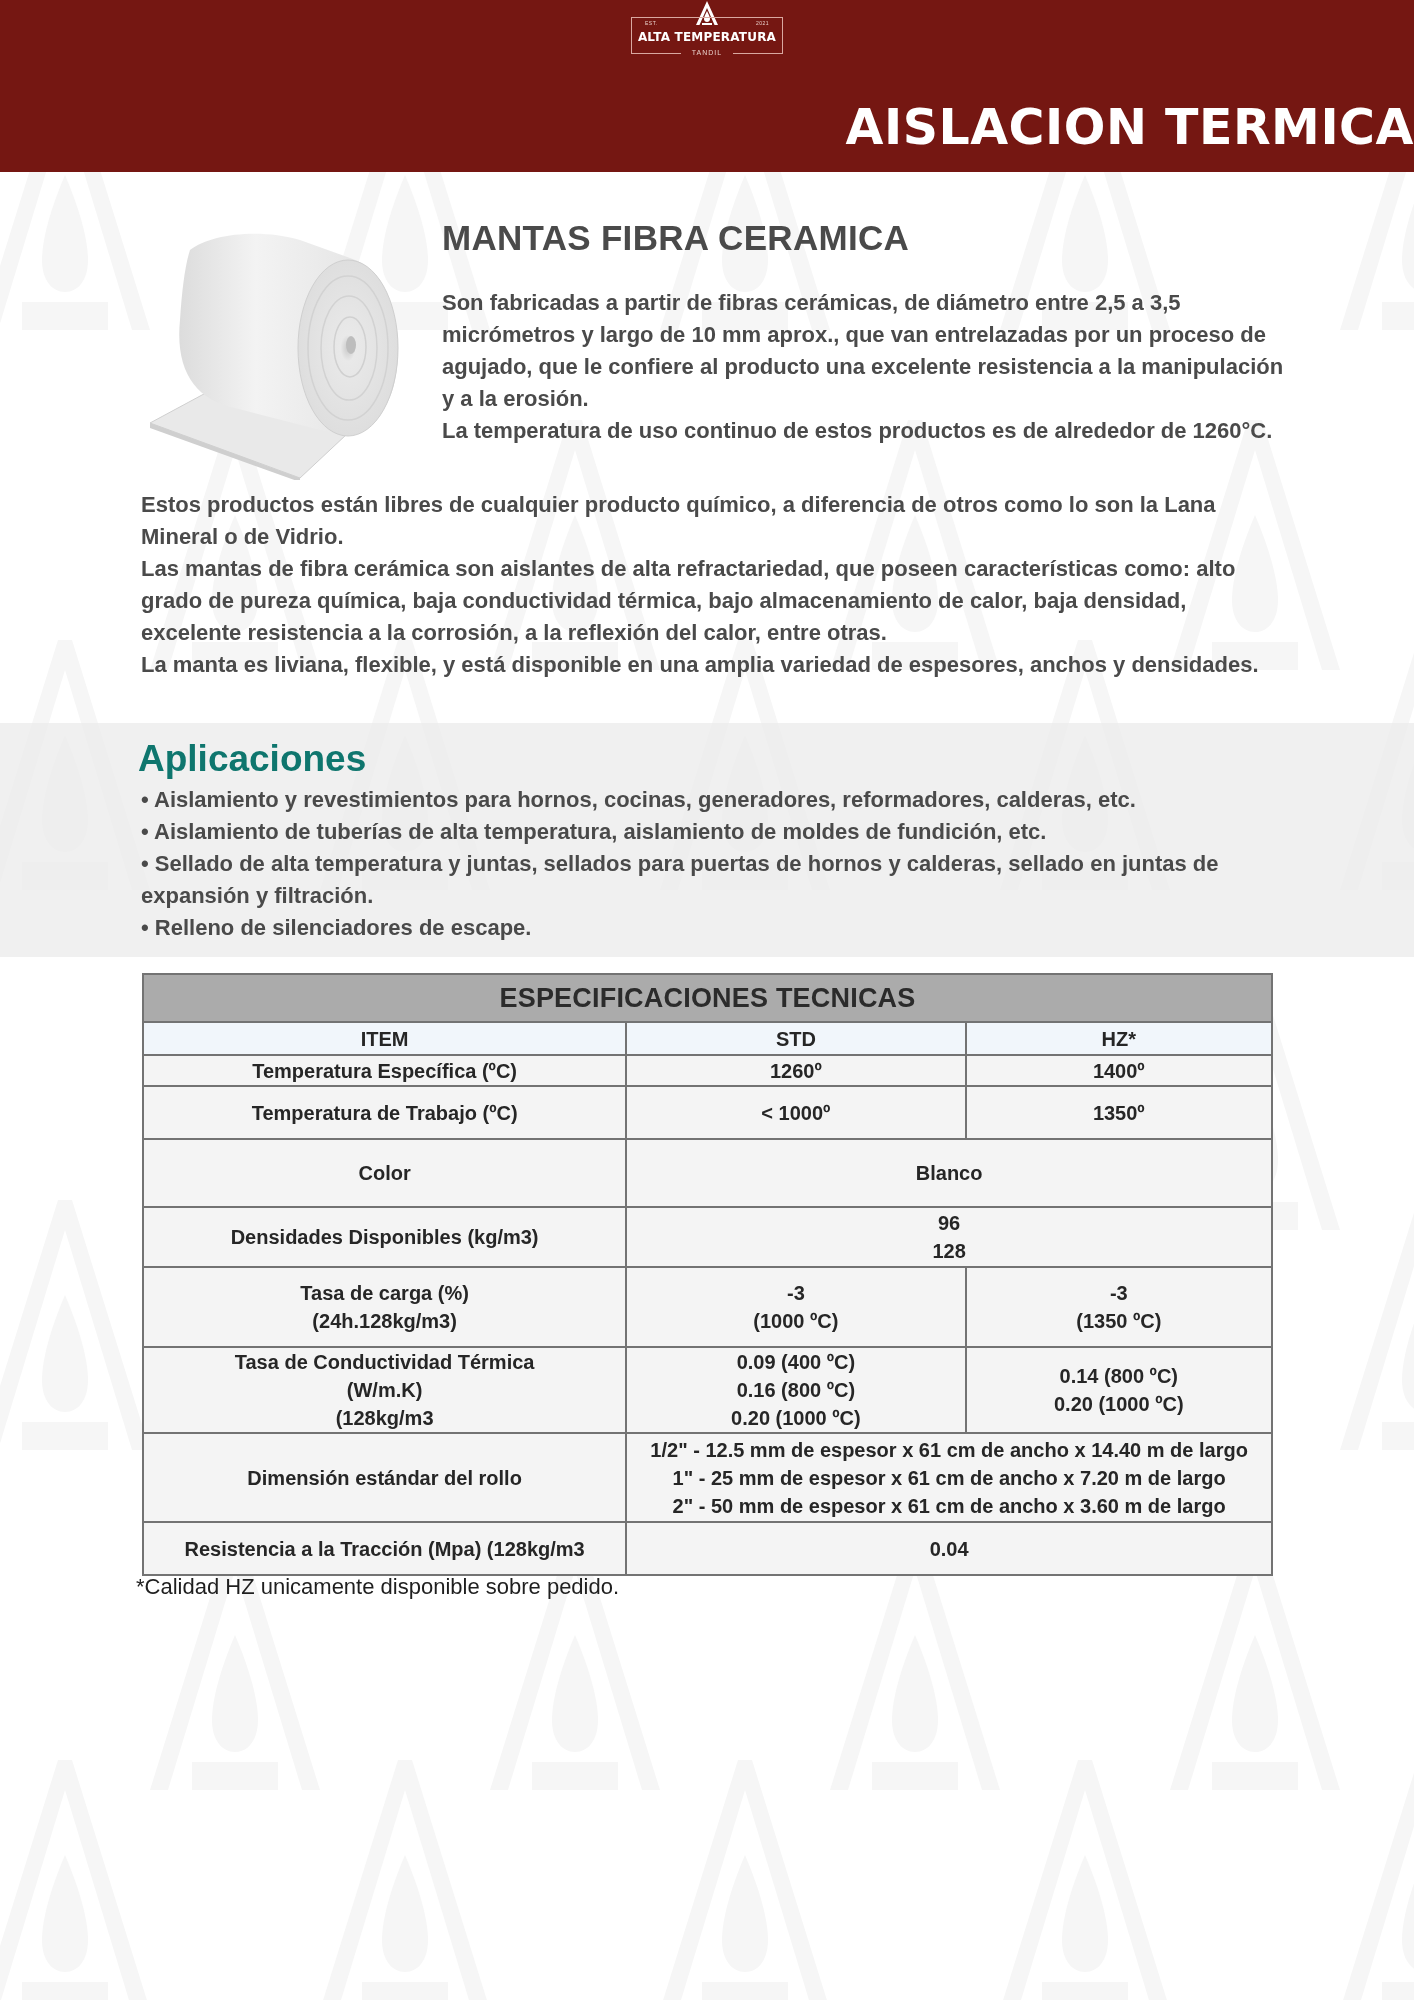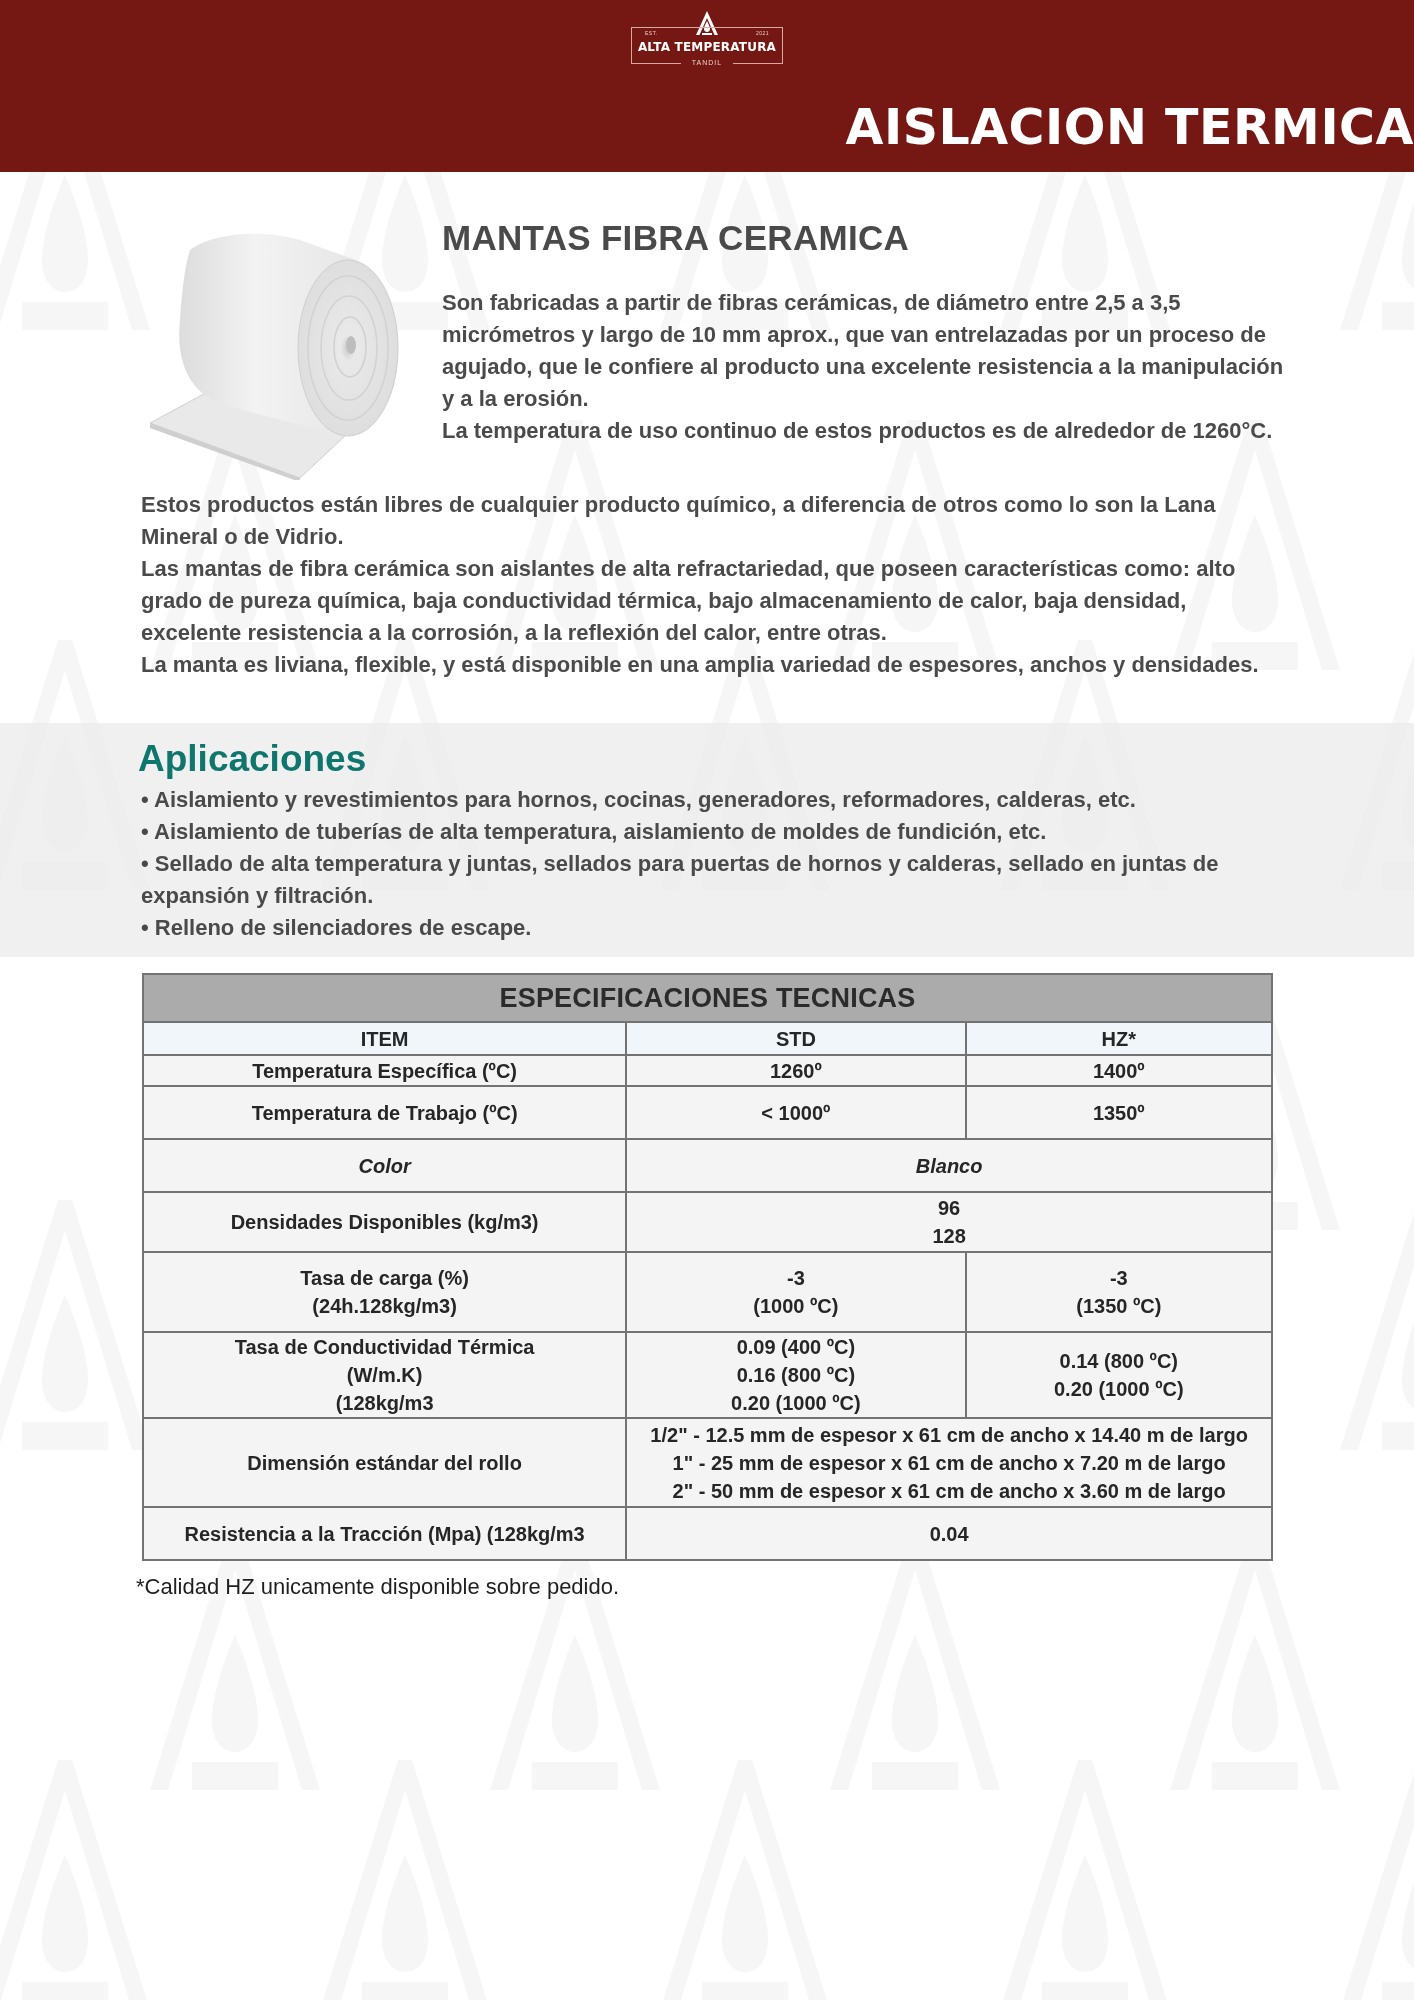--- a/index.html
+++ b/index.html
@@ -7,21 +7,21 @@
   body { position: relative; font-family: "Liberation Sans", "DejaVu Sans", sans-serif; color: #4a4a4a; }
 
   
   .watermark { position: absolute; inset: 0; z-index: 0; pointer-events: none; }
   .watermark svg { position: absolute; }
 
   .header {
     position: absolute; left: 0; top: 0; width: 1414px; height: 172px;
     background: #751712; z-index: 2;
   }
-  .logo { position: absolute; left: 631px; top: 10px; width: 152px; height: 60px; }
+  .logo { position: absolute; left: 631px; top: 0; width: 152px; height: 60px; }
   .logo-box {
     position: absolute; left: 0; top: 17px; width: 152px; height: 37px;
     border: 1.5px solid #d9a8a0;
   }
   .logo-est { position: absolute; top: 20px; left: 14px; font-size: 5px; color: #e8cfc9; letter-spacing: 0.5px; }
   .logo-year { position: absolute; top: 20px; right: 14px; font-size: 5px; color: #e8cfc9; letter-spacing: 0.5px; }
   .logo-name {
     position: absolute; top: 30px; left: 0; width: 152px; text-align: center;
     font-family: "DejaVu Sans", sans-serif; font-weight: bold; font-size: 12px; color: #ffffff; letter-spacing: 0.2px;
   }
@@ -352,21 +352,21 @@
           <td class="cell-lines">
             <span>Temperatura de Trabajo (ºC)</span>
           </td>
           <td class="cell-lines">
             <span>&lt; 1000º</span>
           </td>
           <td class="cell-lines">
             <span>1350º</span>
           </td>
         </tr>
-        <tr style="height: 53px; font-style: italic;">
+        <tr style="height: 68px;">
           <td class="cell-lines">
             <span>Color</span>
           </td>
           <td class="cell-lines" colspan="2">
             <span>Blanco</span>
           </td>
         </tr>
         <tr style="height: 60px;">
           <td class="cell-lines">
             <span>Densidades Disponibles (kg/m3)</span>

